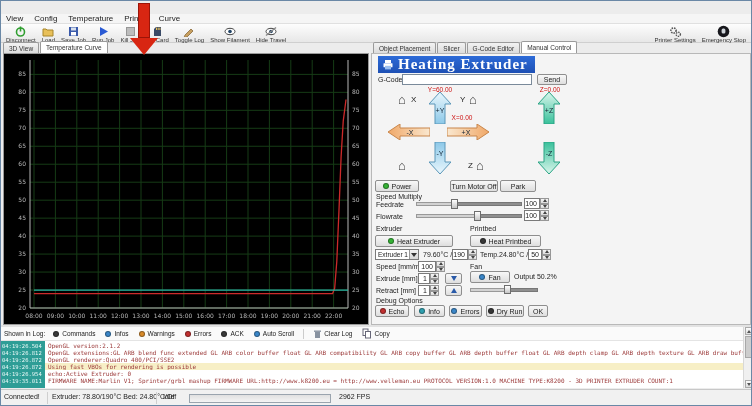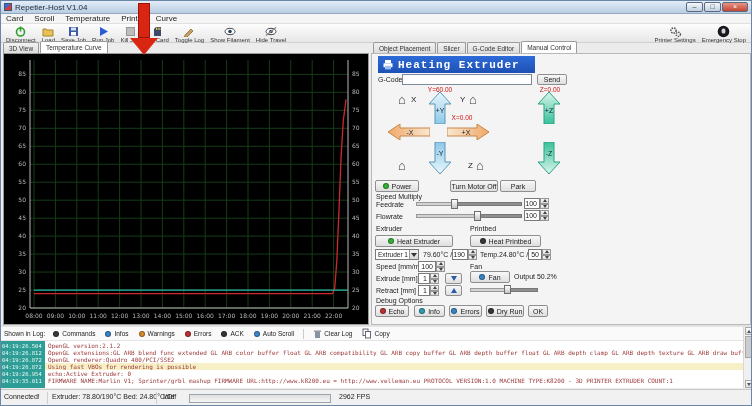--- a/index.html
+++ b/index.html
@@ -41,21 +41,21 @@
   .tab.active{background:#fff;height:12px;}
 
   
   #graph{left:2px;top:52px;width:366px;height:272px;background:#000;border:1px solid #9a9a9a;}
   #chart{font-family:"DejaVu Sans",sans-serif;}
 
   
   #right-panel{left:370px;top:52px;width:380px;height:272px;background:#f4f4f4;border:1px solid #b8b8b8;}
   #banner{left:6px;top:2px;width:157px;height:17px;background:linear-gradient(#2d6bd8,#1e50b4);
           display:flex;align-items:center;padding:0 4px;gap:4px;}
-  #banner span{color:#fff;font-family:Liberation Mono, monospace;font-weight:bold;font-size:11px;letter-spacing:1px;}
+  #banner span{color:#fff;font-family:Liberation Serif, serif;font-weight:bold;font-size:15px;letter-spacing:1px;}
   .flabel{font-size:7px;color:#222;white-space:nowrap;}
   .red-coord{font-size:6.5px;color:#cc1111;text-align:center;}
   input.gcode{position:absolute;border:1px solid #7a8a9a;background:#fff;font-size:7px;padding:0 2px;}
   .btn{background:linear-gradient(#f8f8f8,#dedede);border:1px solid #8e8e8e;border-radius:2px;
        font-size:7px;display:flex;align-items:center;justify-content:center;color:#222;white-space:nowrap;}
   .led{width:6px;height:6px;border-radius:50%;margin-right:3px;border:1px solid rgba(0,0,0,.35);flex:0 0 auto;}
   .led.green{background:#35b335;} .led.blue{background:#3a86c8;} .led.teal{background:#2fa0b0;}
   .led.dark{background:#383838;} .led.red{background:#c23030;} .led.orange{background:#d88a2a;}
   .house{font-size:13px;line-height:11px;color:#3a3a3a;font-weight:bold;}
   .axisletter{font-size:8px;color:#222;}
@@ -119,33 +119,24 @@
   #progress{position:absolute;left:188px;top:4px;width:142px;height:9px;border:1px solid #9aa4ae;
         background:linear-gradient(#e0e0e0,#f4f4f4);}
 
   svg{display:block;}
 </style>
 </head>
 <body>
 
 <div id="root">
 
-  <div id="title-bar" class="abs">
-    <div id="app-icon"></div>
-    <span id="win-title">Repetier-Host V1.04</span>
-    <div id="win-controls">
-      <div class="wbtn">–</div>
-      <div class="wbtn">□</div>
-      <div class="wbtn close">×</div>
-    </div>
-  </div>
 
   <div id="menu-bar" class="abs">
-    <span>Card</span>
-    <span>Scroll</span>
+    <span>View</span>
+    <span>Config</span>
     <span>Temperature</span>
     <span>Printer</span>
     <span>Curve</span>
   </div>
 
   <div id="toolbar" class="abs">
     <div class="tbtn">
       <span class="ticon">
         <svg width="11" height="11">
             <circle cx="5.5" cy="6" r="4" fill="none" stroke="#2f9e2f" stroke-width="1.6"></circle>

